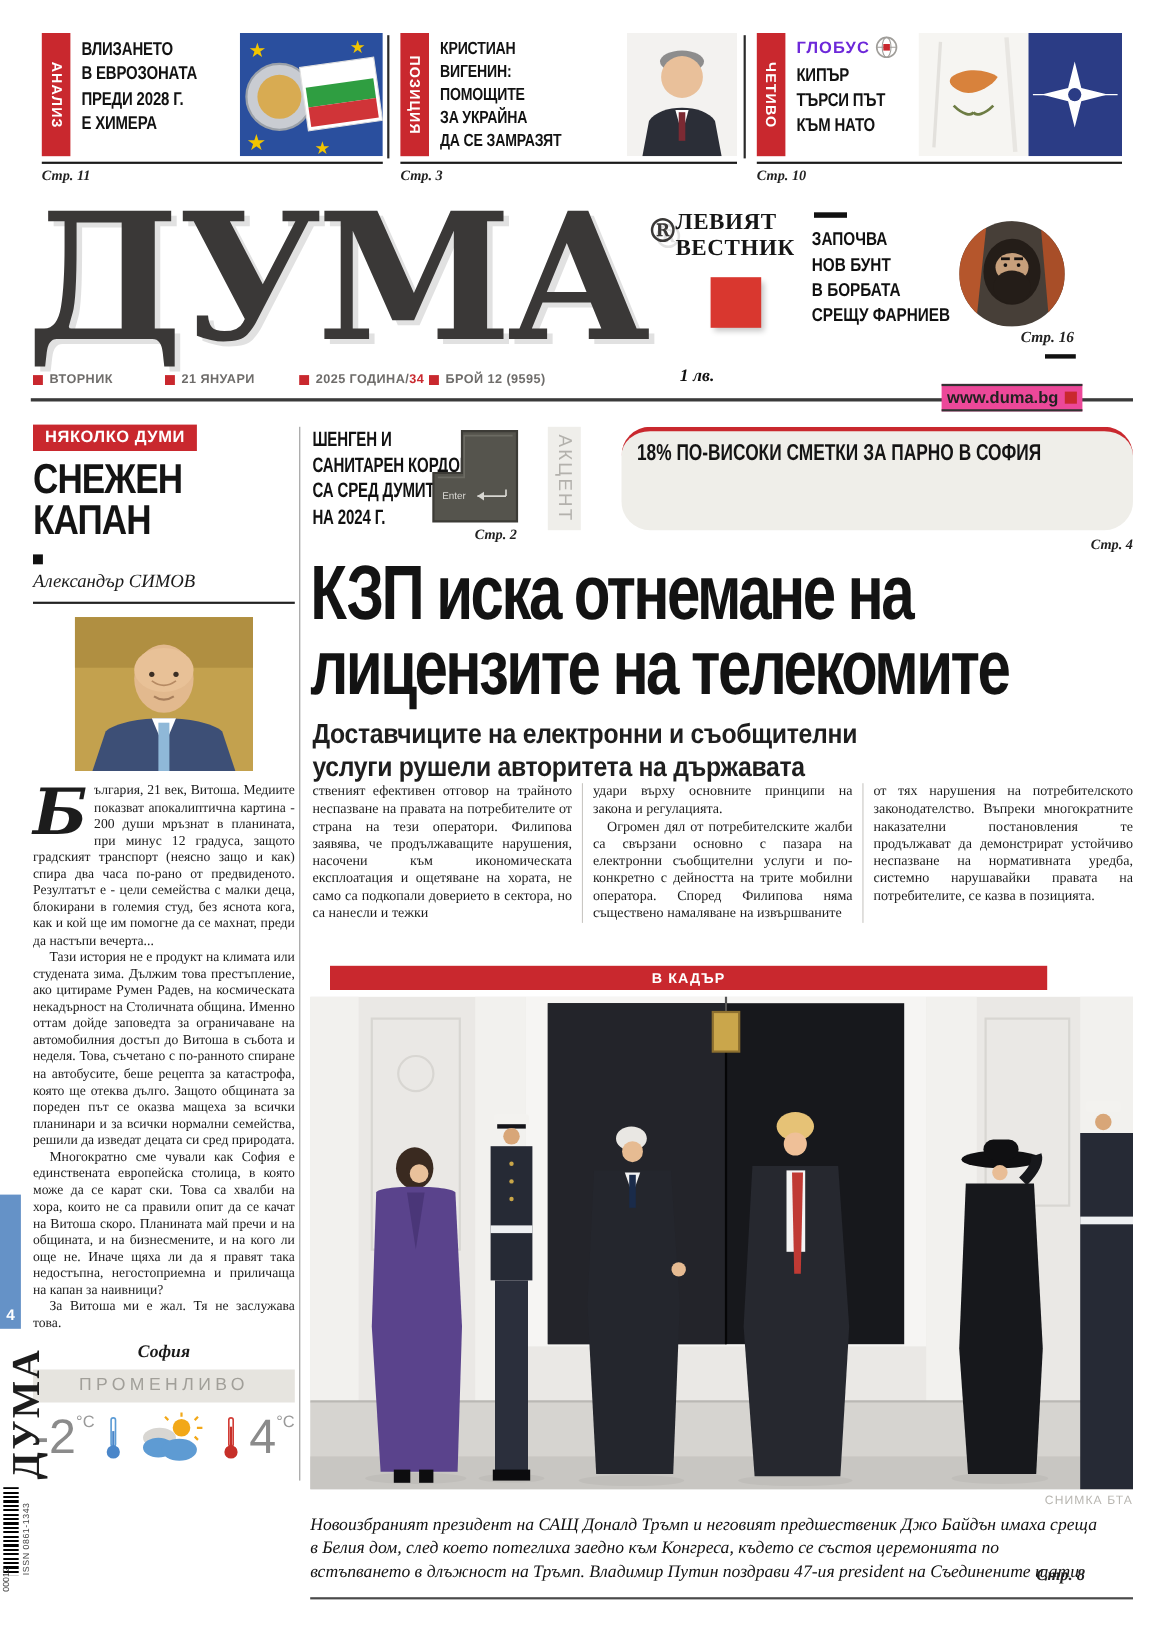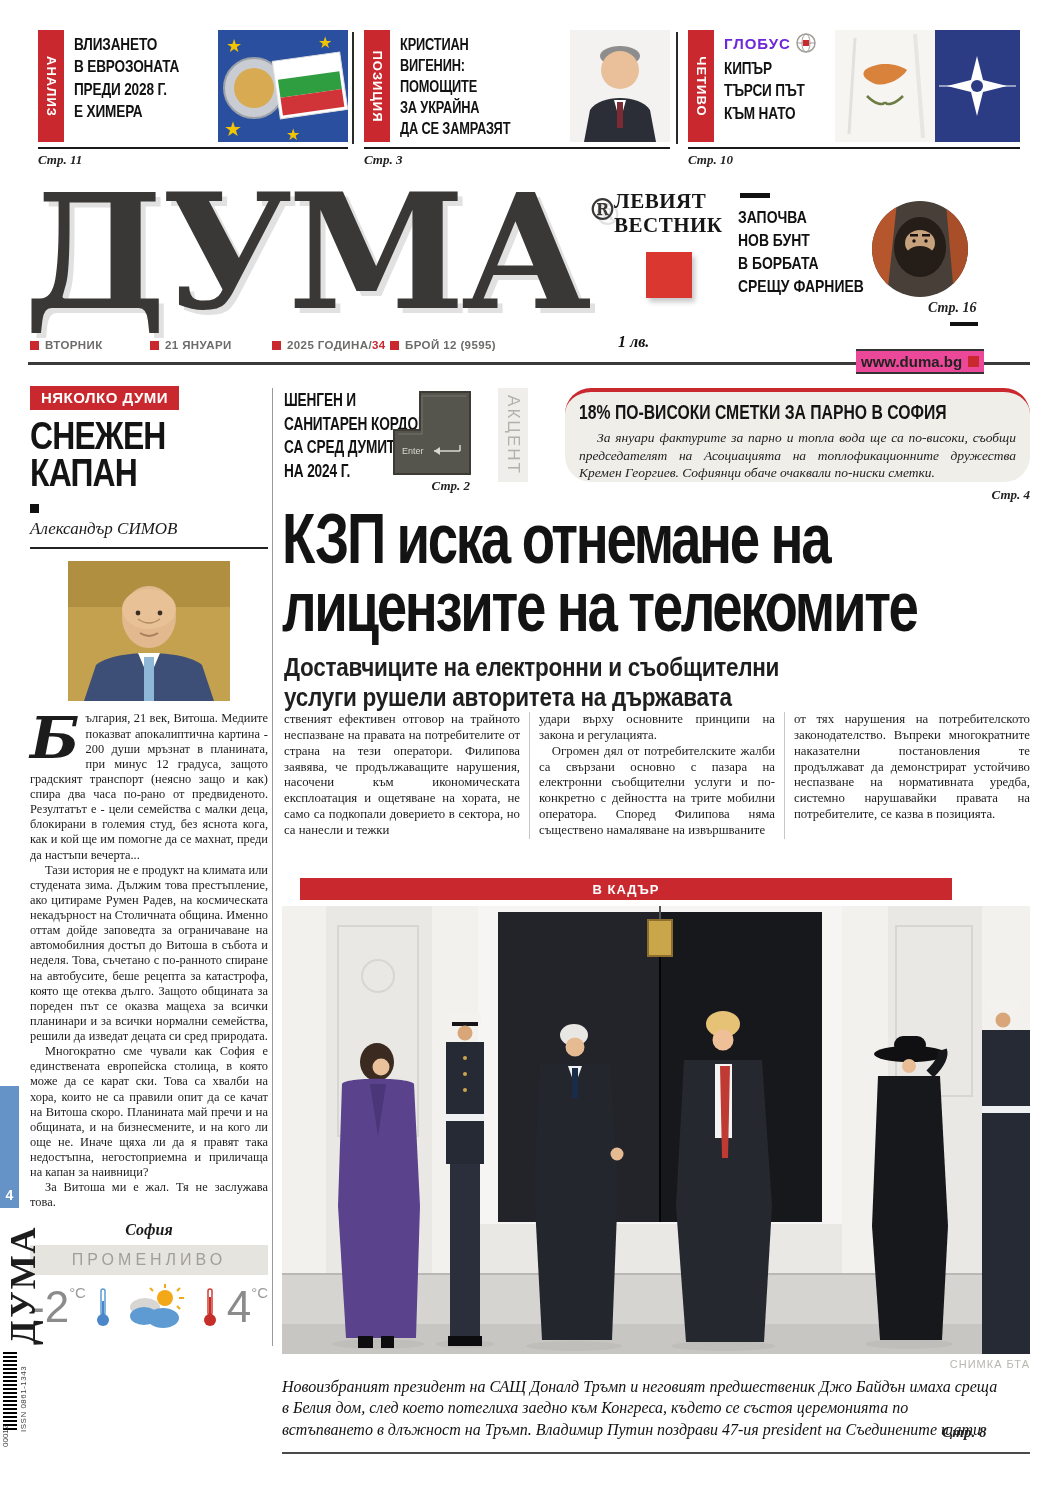--- a/index.html
+++ b/index.html
@@ -342,21 +342,20 @@
     <line x1="68" y1="61" x2="68" y2="55" stroke="#d8d7d2" stroke-width="1.5"></line>
   </svg>
   <div class="abs sch-page pgref">Стр. 2</div>
 
   <div class="abs accent-box">
       <span>АКЦЕНТ</span>
     </div>
 
   <div class="abs heating">
     <div class="heat-title">18% ПО-ВИСОКИ СМЕТКИ ЗА ПАРНО В СОФИЯ</div>
-    <div class="heat-text">За януари фактурите за парно и топла вода ще са по-високи, съобщи председателят на Асоциацията на топлофикационните дружества Кремен Георгиев. Софиянци обаче очаквали по-ниски сметки.</div>
   </div>
   <div class="abs heat-page pgref">Стр. 4</div>
 
   <div class="abs headline prel">КЗП иска отнемане на
 лицензите на телекомите</div>
   <div class="abs deck prel">Доставчиците на електронни и съобщителни
 услуги рушели авторитета на държавата</div>
   <div class="abs cols">
     <div class="col">ственият ефективен отговор на трайното неспазване на правата на потребителите от страна на тези оператори. Филипова заявява, че продължаващите нарушения, насочени към икономическата експлоатация и ощетяване на хората, не само са подкопали доверието в сектора, но са нанесли и тежки</div>
     <div class="col">удари върху основните принципи на закона и регулацията.

